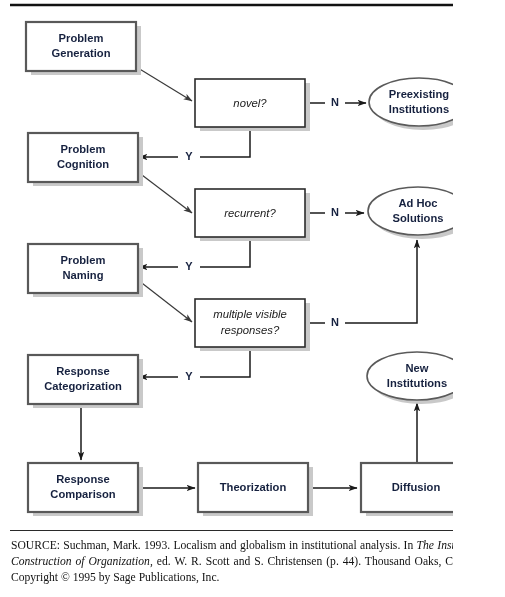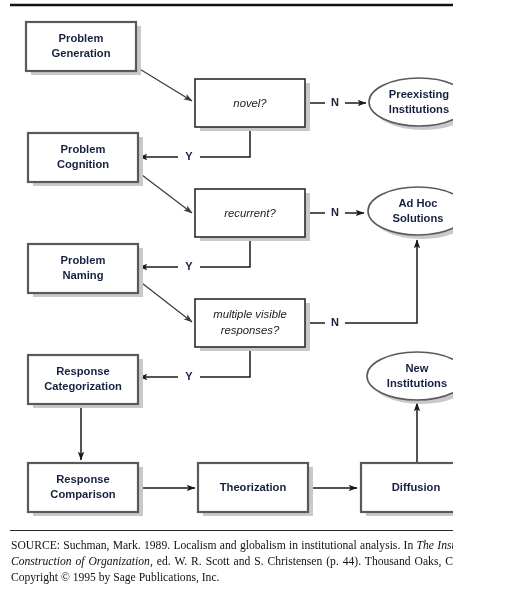--- a/index.html
+++ b/index.html
@@ -250,16 +250,16 @@
       <text class="branch-label" x="335" y="213">N</text>
       <text class="branch-label" x="189" y="267">Y</text>
 
       <text class="branch-label" x="335" y="323">N</text>
       <text class="branch-label" x="189" y="377">Y</text>
     </g>
   </svg>
 
   <div id="source-block">
     <div class="source-divider"></div>
-    <div class="source-text"><span>SOURCE: Suchman, Mark. 1989. Localism and globalism in institutional analysis. In </span><i>The Institutional Construction of Organization,</i><span> ed. W. R. Scott and S. Christensen (p. 44). Thousand Oaks, CA: Sage. Copyright © 1995 by Sage Publications, Inc.</span></div>
+    <div class="source-text"><span>SOURCE: Suchman, Mark. 1993. Localism and globalism in institutional analysis. In </span><i>The Institutional Construction of Organization,</i><span> ed. W. R. Scott and S. Christensen (p. 44). Thousand Oaks, CA: Sage. Copyright © 1995 by Sage Publications, Inc.</span></div>
   </div>
 
 </div>
 
 </body></html>

